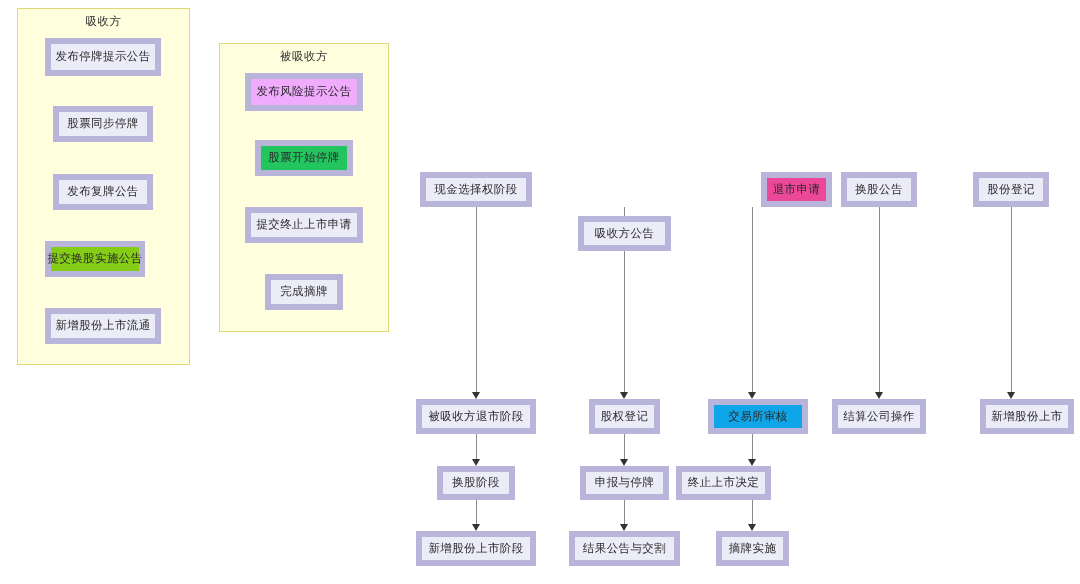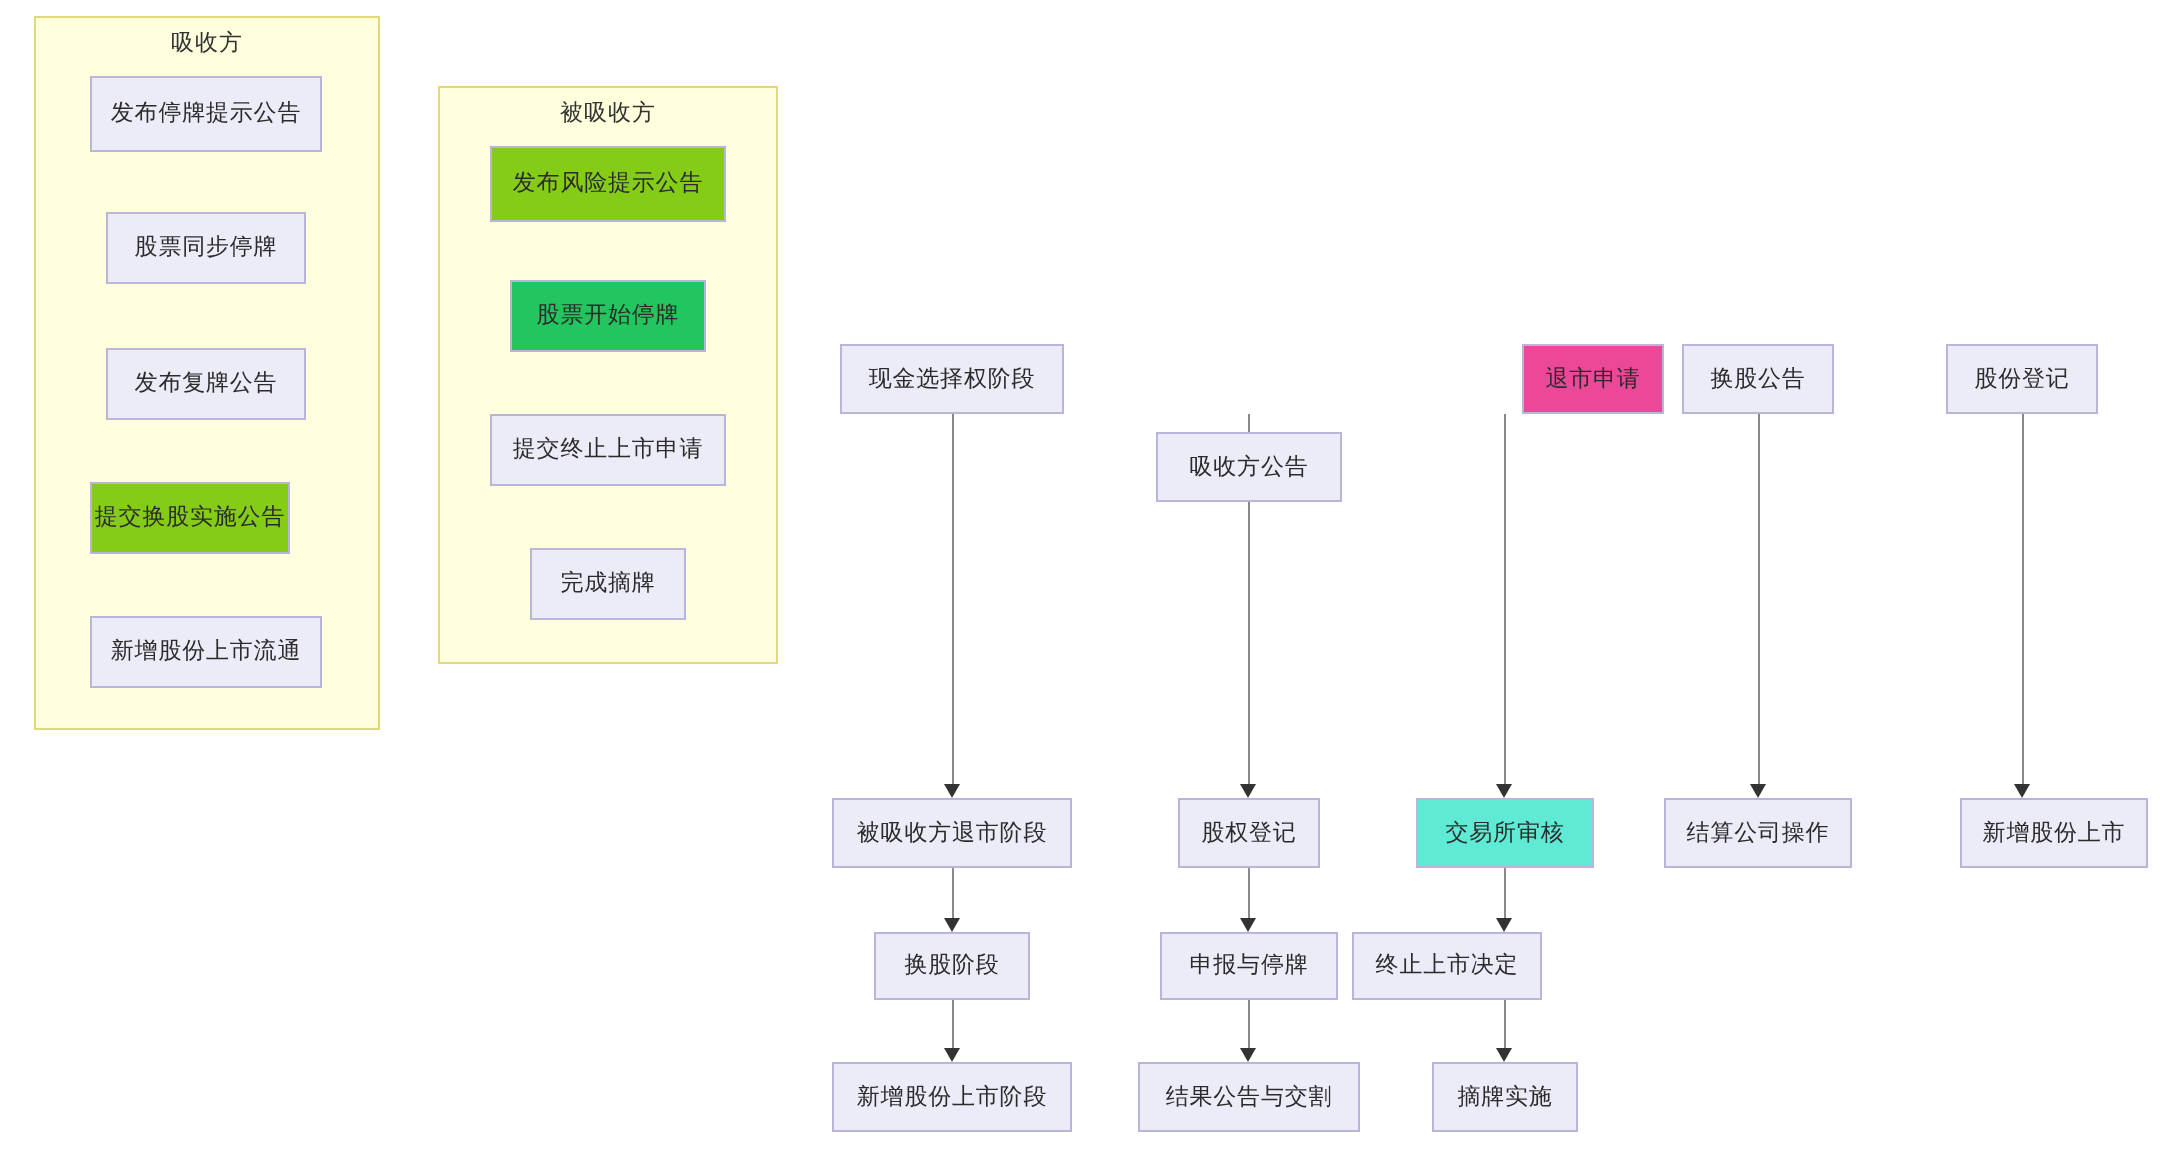--- a/index.html
+++ b/index.html
@@ -36,21 +36,21 @@
     color: #333333;
     letter-spacing: .5px;
     white-space: nowrap;
   }
 
   
   .node {
     position: absolute;
     box-sizing: border-box;
     background: #ECECF9;
-    border: 1px solid #0369a1;
+    border: 6px solid #0369a1;
     display: flex;
     align-items: center;
     justify-content: center;
     font-size: 11.5px;
     color: #2b2b2b;
     letter-spacing: .4px;
     white-space: nowrap;
     line-height: 1;
   }
 
@@ -75,21 +75,21 @@
 <div id="canvas" style="background: rgb(255, 255, 255);">
     <div class="group-box" style="left: 17px; top: 8px; width: 173px; height: 357px; background: rgb(255, 255, 222); border-color: rgb(224, 217, 122);"></div>
     <div class="group-title" style="left: 17px; width: 173px; top: 14px;">吸收方</div>
     <div class="node" style="left: 45px; top: 38px; width: 116px; height: 38px; background: rgb(236, 236, 249); border-color: rgb(184, 180, 218); color: rgb(43, 43, 43);">发布停牌提示公告</div>
     <div class="node" style="left: 53px; top: 106px; width: 100px; height: 36px; background: rgb(236, 236, 249); border-color: rgb(184, 180, 218); color: rgb(43, 43, 43);">股票同步停牌</div>
     <div class="node" style="left: 53px; top: 174px; width: 100px; height: 36px; background: rgb(236, 236, 249); border-color: rgb(184, 180, 218); color: rgb(43, 43, 43);">发布复牌公告</div>
     <div class="node" style="left: 45px; top: 241px; width: 100px; height: 36px; background: #84cc16; border-color: rgb(184, 180, 218); color: rgb(43, 43, 43);">提交换股实施公告</div>
     <div class="node" style="left: 45px; top: 308px; width: 116px; height: 36px; background: rgb(236, 236, 249); border-color: rgb(184, 180, 218); color: rgb(43, 43, 43);">新增股份上市流通</div>
     <div class="group-box" style="left: 219px; top: 43px; width: 170px; height: 289px; background: rgb(255, 255, 222); border-color: rgb(224, 217, 122);"></div>
     <div class="group-title" style="left: 219px; width: 170px; top: 49px;">被吸收方</div>
-    <div class="node" style="left: 245px; top: 73px; width: 118px; height: 38px; background: #84cc16; border-color: rgb(184, 180, 218); color: rgb(43, 43, 43);">发布风险提示公告</div>
+    <div class="node" style="left: 245px; top: 73px; width: 118px; height: 38px; background: #f0abfc; border-color: rgb(184, 180, 218); color: rgb(43, 43, 43);">发布风险提示公告</div>
     <div class="node" style="left: 255px; top: 140px; width: 98px; height: 36px; background: #22c55e; border-color: rgb(184, 180, 218); color: rgb(43, 43, 43);">股票开始停牌</div>
     <div class="node" style="left: 245px; top: 207px; width: 118px; height: 36px; background: rgb(236, 236, 249); border-color: rgb(184, 180, 218); color: rgb(43, 43, 43);">提交终止上市申请</div>
     <div class="node" style="left: 265px; top: 274px; width: 78px; height: 36px; background: rgb(236, 236, 249); border-color: rgb(184, 180, 218); color: rgb(43, 43, 43);">完成摘牌</div>
     <div class="edge-line" style="left: 476px; top: 207px; height: 186px; background: rgb(138, 138, 138);"></div>
     <div class="edge-head" style="left: 472px; top: 392px; border-top-color: rgb(51, 51, 51);"></div>
     <div class="edge-line" style="left: 476px; top: 434px; height: 26px; background: rgb(138, 138, 138);"></div>
     <div class="edge-head" style="left: 472px; top: 459px; border-top-color: rgb(51, 51, 51);"></div>
     <div class="edge-line" style="left: 476px; top: 500px; height: 25px; background: rgb(138, 138, 138);"></div>
     <div class="edge-head" style="left: 472px; top: 524px; border-top-color: rgb(51, 51, 51);"></div>
     <div class="node" style="left: 420px; top: 172px; width: 112px; height: 35px; background: rgb(236, 236, 249); border-color: rgb(184, 180, 218); color: rgb(43, 43, 43);">现金选择权阶段</div>
@@ -106,21 +106,21 @@
     <div class="node" style="left: 589px; top: 399px; width: 71px; height: 35px; background: rgb(236, 236, 249); border-color: rgb(184, 180, 218); color: rgb(43, 43, 43);">股权登记</div>
     <div class="node" style="left: 580px; top: 466px; width: 89px; height: 34px; background: rgb(236, 236, 249); border-color: rgb(184, 180, 218); color: rgb(43, 43, 43);">申报与停牌</div>
     <div class="node" style="left: 569px; top: 531px; width: 111px; height: 35px; background: rgb(236, 236, 249); border-color: rgb(184, 180, 218); color: rgb(43, 43, 43);">结果公告与交割</div>
     <div class="edge-line" style="left: 752px; top: 207px; height: 186px; background: rgb(138, 138, 138);"></div>
     <div class="edge-head" style="left: 748px; top: 392px; border-top-color: rgb(51, 51, 51);"></div>
     <div class="edge-line" style="left: 752px; top: 434px; height: 26px; background: rgb(138, 138, 138);"></div>
     <div class="edge-head" style="left: 748px; top: 459px; border-top-color: rgb(51, 51, 51);"></div>
     <div class="edge-line" style="left: 752px; top: 500px; height: 25px; background: rgb(138, 138, 138);"></div>
     <div class="edge-head" style="left: 748px; top: 524px; border-top-color: rgb(51, 51, 51);"></div>
     <div class="node" style="left: 716px; top: 172px; width: 71px; height: 35px; background: #ec4899; border-color: rgb(184, 180, 218); color: rgb(43, 43, 43); margin-left: 45px;">退市申请</div>
-    <div class="node" style="left: 708px; top: 399px; width: 89px; height: 35px; background: #5eead4; border-color: rgb(184, 180, 218); color: rgb(43, 43, 43);">交易所审核</div>
+    <div class="node" style="left: 708px; top: 399px; width: 100px; height: 35px; background: #0ea5e9; border-color: rgb(184, 180, 218); color: rgb(43, 43, 43);">交易所审核</div>
     <div class="node" style="left: 676px; top: 466px; width: 95px; height: 34px; background: rgb(236, 236, 249); border-color: rgb(184, 180, 218); color: rgb(43, 43, 43);">终止上市决定</div>
     <div class="node" style="left: 716px; top: 531px; width: 73px; height: 35px; background: rgb(236, 236, 249); border-color: rgb(184, 180, 218); color: rgb(43, 43, 43);">摘牌实施</div>
     <div class="edge-line" style="left: 879px; top: 207px; height: 186px; background: rgb(138, 138, 138);"></div>
     <div class="edge-head" style="left: 875px; top: 392px; border-top-color: rgb(51, 51, 51);"></div>
     <div class="node" style="left: 841px; top: 172px; width: 76px; height: 35px; background: rgb(236, 236, 249); border-color: rgb(184, 180, 218); color: rgb(43, 43, 43);">换股公告</div>
     <div class="node" style="left: 832px; top: 399px; width: 94px; height: 35px; background: rgb(236, 236, 249); border-color: rgb(184, 180, 218); color: rgb(43, 43, 43);">结算公司操作</div>
     <div class="edge-line" style="left: 1011px; top: 207px; height: 186px; background: rgb(138, 138, 138);"></div>
     <div class="edge-head" style="left: 1007px; top: 392px; border-top-color: rgb(51, 51, 51);"></div>
     <div class="node" style="left: 973px; top: 172px; width: 76px; height: 35px; background: rgb(236, 236, 249); border-color: rgb(184, 180, 218); color: rgb(43, 43, 43);">股份登记</div>
     <div class="node" style="left: 964px; top: 399px; width: 94px; height: 35px; background: rgb(236, 236, 249); border-color: rgb(184, 180, 218); color: rgb(43, 43, 43); margin-left: 16px;">新增股份上市</div>

